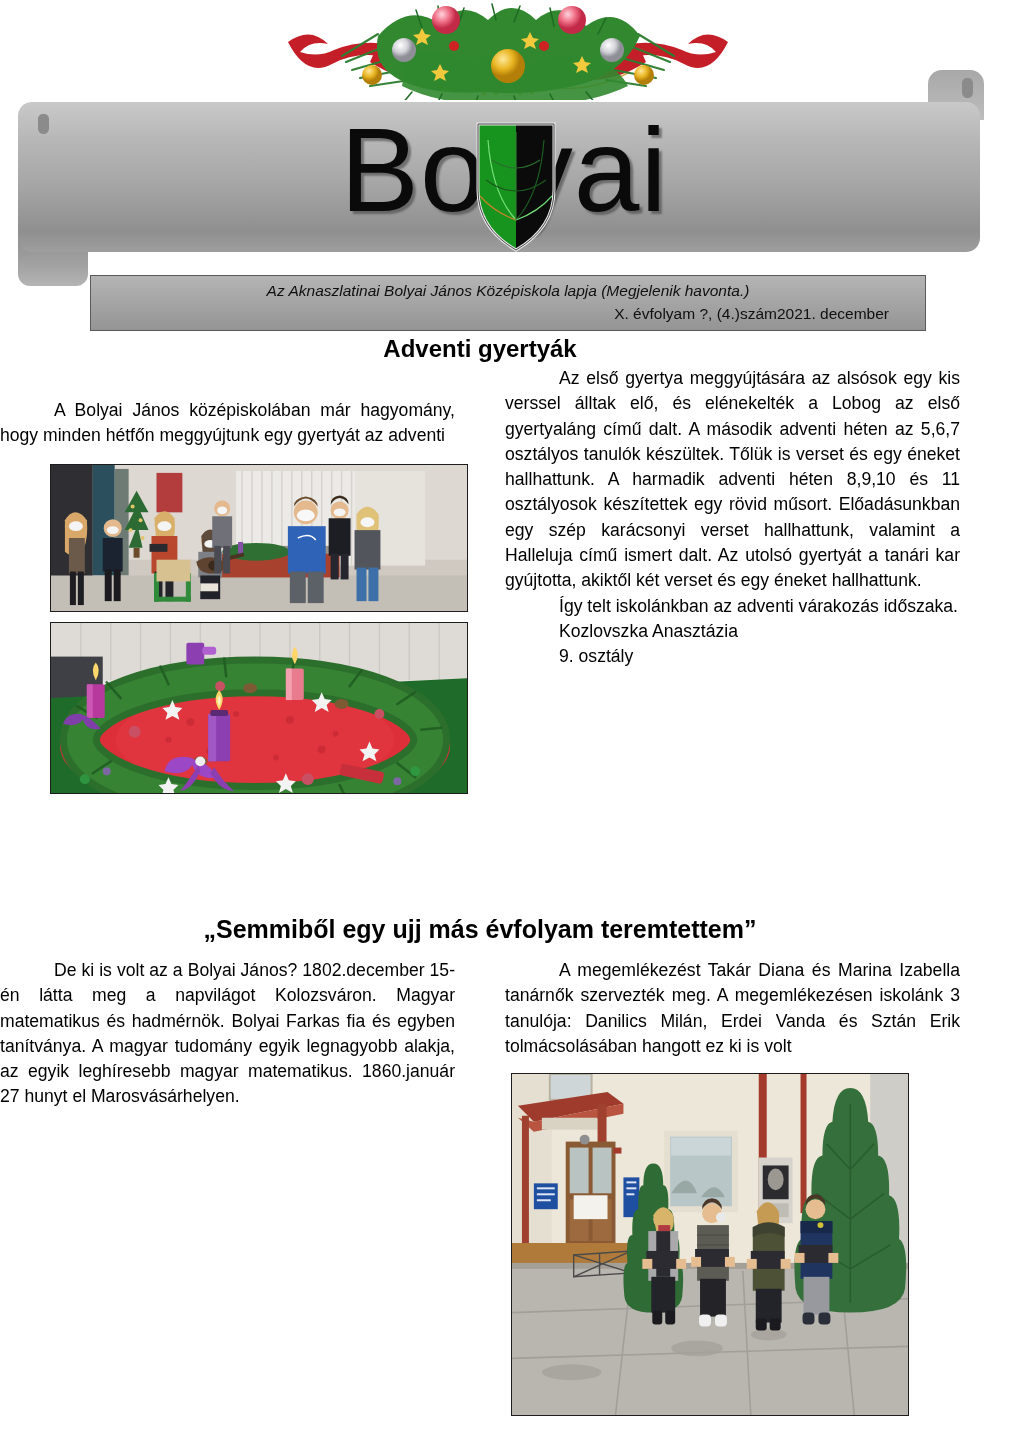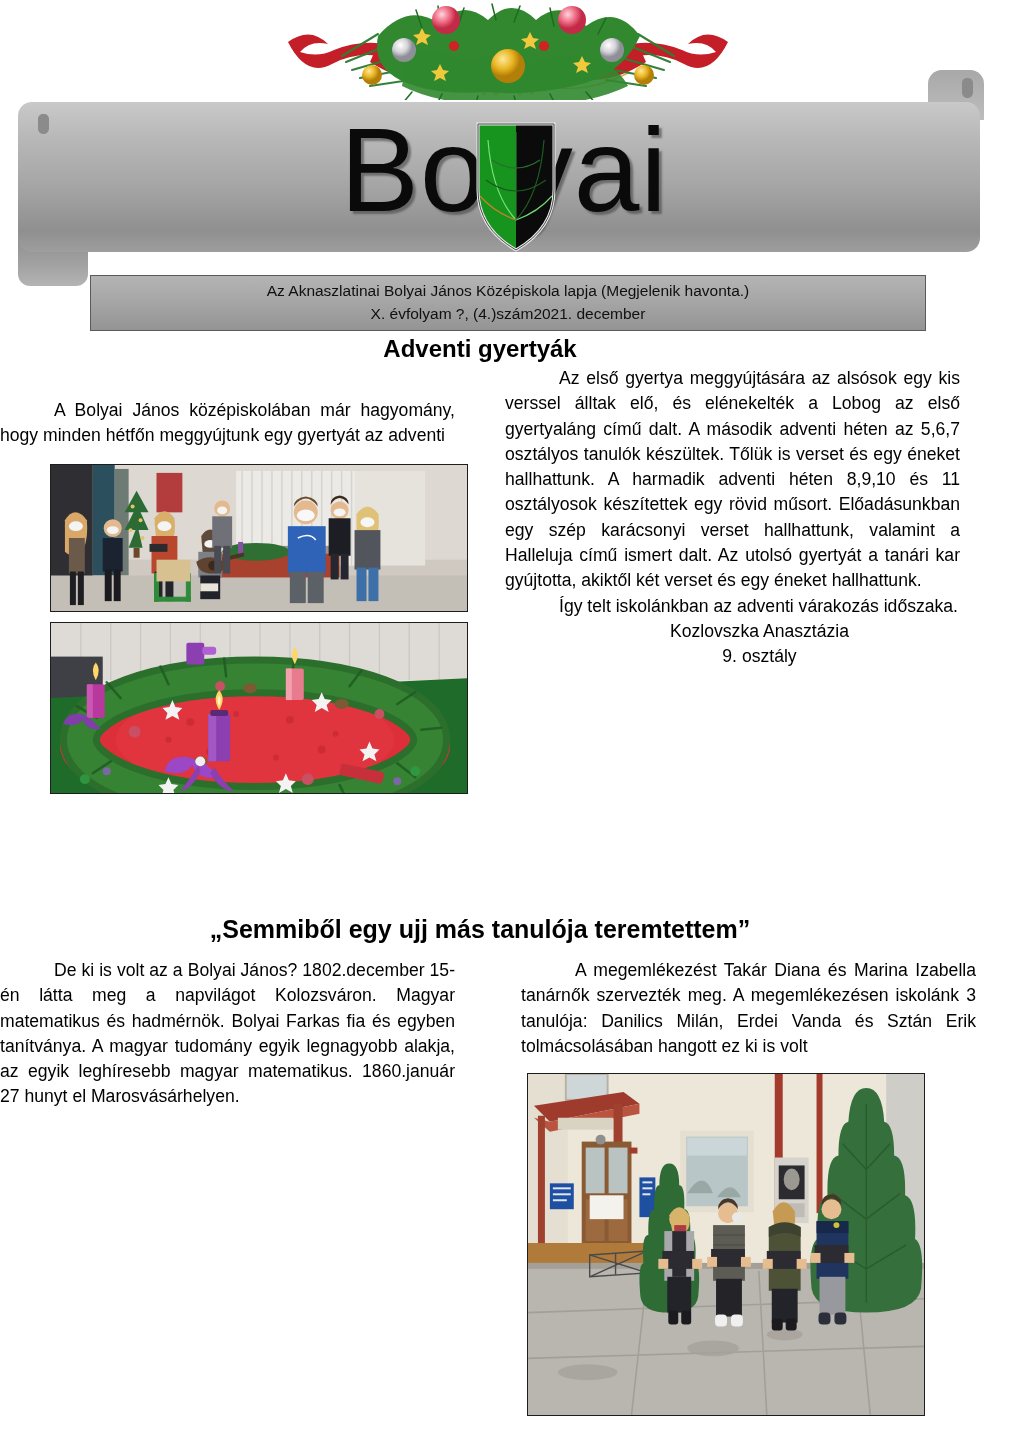--- a/index.html
+++ b/index.html
@@ -121,24 +121,25 @@
     background: linear-gradient(180deg,#b4b4b4 0%, #a8a8a8 40%, #949494 100%);
     border: 1px solid #5a5a5a;
     box-sizing: border-box;
     padding: 4px 14px 0 14px;
   }
   #subhead .line1 {
     text-align: center;
     font-size: 15.5px;
     line-height: 22px;
     color: #101010;
+    font-style: italic;
   }
   #subhead .line2 {
     display: flex;
-    justify-content: center;
+    justify-content: flex-end;
     font-size: 15.5px;
     line-height: 24px;
     color: #101010;
     padding: 0 22px;
   }
 
   
   #content {
     position: absolute;
     left: 0;
@@ -161,38 +162,38 @@
   }
   .col {
     width: 455px;
     font-size: 17.6px;
     line-height: 25.3px;
     text-align: justify;
     text-justify: inter-word;
     hyphens: none;
   }
   .col p { margin: 0; text-indent: 54px; }
-  .sig { text-align: center; text-indent: 0; margin: 0; }
+  .sig { text-align: left; text-indent: 0; margin: 0; }
 
   .photo {
     display: block;
     border: 1px solid #1d1d1d;
     box-sizing: border-box;
   }
 
   
   #a1-left  { position: absolute; left: 0px;   top: 32px; width: 455px; margin-top: 32px; }
   #a1-right { position: absolute; left: 505px; top: 32px; width: 455px; }
   #photo-choir   { width: 418px; height: 148px; margin: 15px 0 0 50px; }
   #photo-wreath  { width: 418px; height: 172px; margin: 10px 0 0 50px; }
 
   
   #article2 { position: relative; width: 960px; margin: 0 auto; padding-top: 8px; }
   #a2-left  { position: absolute; left: 0px;   top: 62px; width: 455px; }
-  #a2-right { position: absolute; left: 505px; top: 62px; width: 455px; margin-left: 16px; }
+  #a2-right { position: absolute; left: 505px; top: 62px; width: 455px; }
   #photo-memorial { width: 398px; height: 343px; margin: 14px 0 0 6px; }
 </style>
 </head>
 <body>
 
 <div id="masthead">
 
   <div id="garland">
     <svg viewBox="0 0 452 100" width="452" height="100">
       <defs>
@@ -509,21 +510,21 @@
 
     <div class="col" id="a1-right">
       <p>Az első gyertya meggyújtására az alsósok egy kis verssel álltak elő, és elénekelték a Lobog az első gyertyaláng című dalt. A második adventi héten az 5,6,7 osztályos tanulók készültek. Tőlük is verset és egy éneket hallhattunk. A harmadik adventi héten 8,9,10 és 11 osztályosok készítettek egy rövid műsort. Előadásunkban egy szép karácsonyi verset hallhattunk, valamint a Halleluja című ismert dalt. Az utolsó gyertyát a tanári kar gyújtotta, akiktől két verset és egy éneket hallhattunk.</p>
       <p>Így telt iskolánkban az adventi várakozás időszaka.</p>
       <p class="sig">Kozlovszka Anasztázia</p>
       <p class="sig">9. osztály</p>
     </div>
   </div>
 
   <div id="article2" style="height:520px;">
-    <div class="article-title a2">„Semmiből egy ujj más tanulója teremtettem”</div>
+    <div class="article-title a2">„Semmiből egy ujj más évfolyam teremtettem”</div>
 
     <div class="col" id="a2-left">
       <p>De ki is volt az a Bolyai János? 1802.december 15-én látta meg a napvilágot Kolozsváron. Magyar matematikus és hadmérnök. Bolyai Farkas fia és egyben tanítványa. A magyar tudomány egyik legnagyobb alakja, az egyik leghíresebb magyar matematikus. 1860.január 27 hunyt el Marosvásárhelyen.</p>
     </div>
 
     <div class="col" id="a2-right">
       <p>A megemlékezést Takár Diana és Marina Izabella tanárnők szervezték meg. A megemlékezésen iskolánk 3 tanulója: Danilics Milán, Erdei Vanda és Sztán Erik tolmácsolásában hangott ez ki is volt</p>
 
       <div class="photo" id="photo-memorial">
         <svg viewBox="0 0 398 343" width="100%" height="100%" preserveAspectRatio="none">

